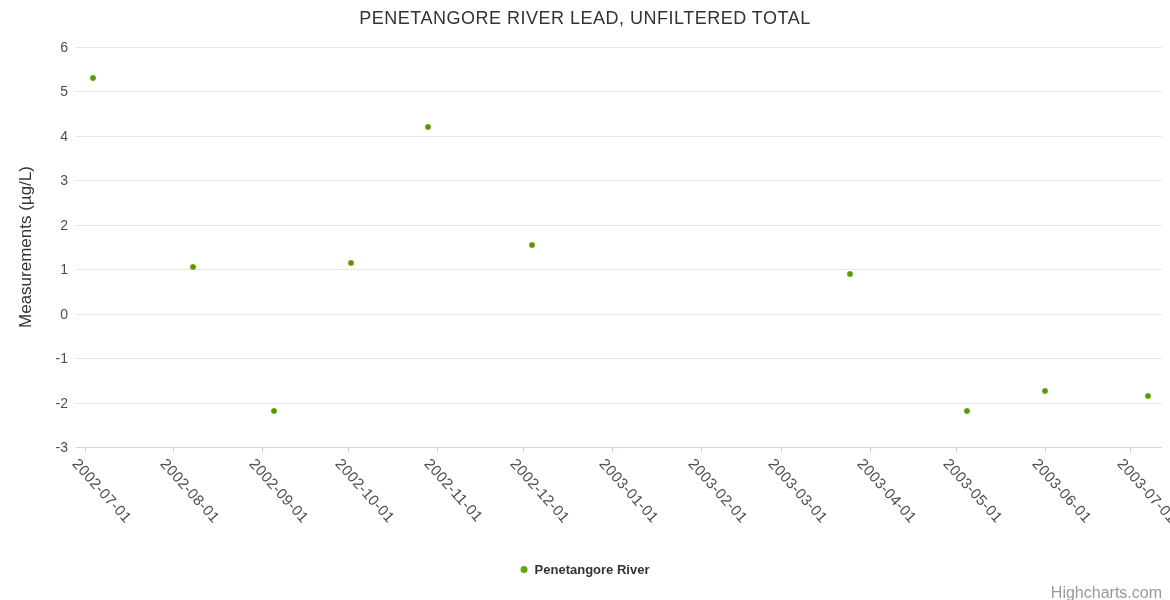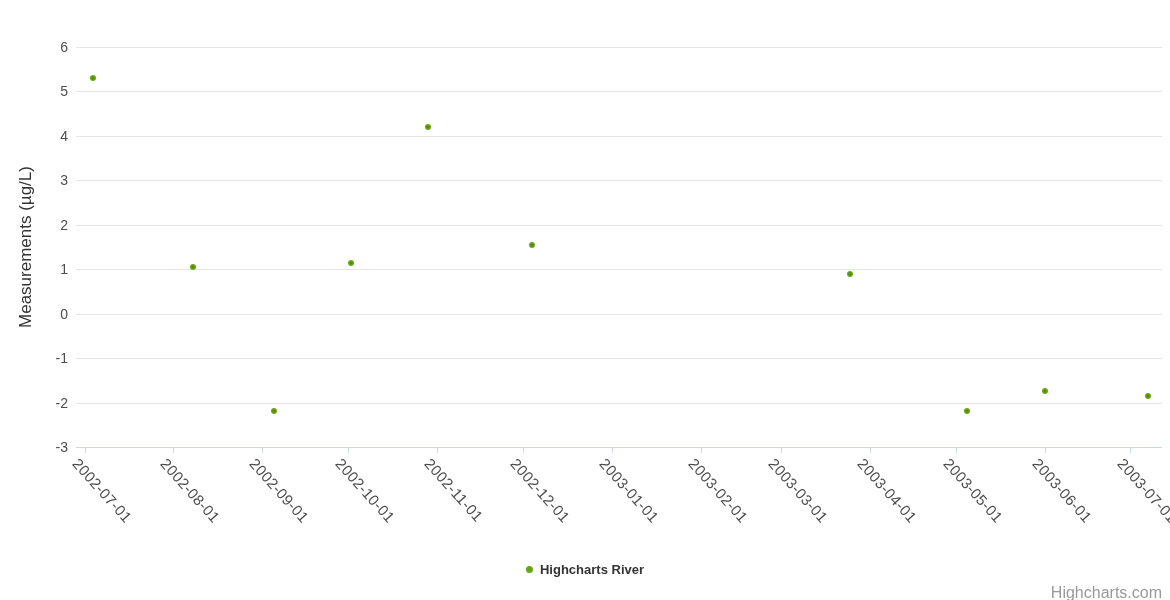--- a/index.html
+++ b/index.html
@@ -49,20 +49,21 @@
   .legend-label { font-size: 13px; font-weight: bold; color: #333333; }
   .credits {
     position: absolute; right: 8px; top: 584px;
     font-size: 16px; color: #999999; cursor: pointer;
   }
 </style>
 </head>
 <body>
 
 <div class="chart">
+  <div class="chart-title">PENETANGORE RIVER LEAD, UNFILTERED TOTAL</div>
   <div class="y-axis-title">Measurements (µg/L)</div>
   <div id="plot">
       <div class="gridline" style="left: 76px; top: 47px; width: 1086px;"></div>
       <div class="y-label" style="left: 26px; top: 39px;">6</div>
       <div class="gridline" style="left: 76px; top: 91.4444px; width: 1086px;"></div>
       <div class="y-label" style="left: 26px; top: 83.4444px;">5</div>
       <div class="gridline" style="left: 76px; top: 135.889px; width: 1086px;"></div>
       <div class="y-label" style="left: 26px; top: 127.889px;">4</div>
       <div class="gridline" style="left: 76px; top: 180.333px; width: 1086px;"></div>
       <div class="y-label" style="left: 26px; top: 172.333px;">3</div>
@@ -110,16 +111,16 @@
       <div class="point" style="left: 348.082px; top: 259.556px;"></div>
       <div class="point" style="left: 425.449px; top: 124px;"></div>
       <div class="point" style="left: 528.604px; top: 241.778px;"></div>
       <div class="point" style="left: 846.668px; top: 270.667px;"></div>
       <div class="point" style="left: 964.15px; top: 408.444px;"></div>
       <div class="point" style="left: 1041.52px; top: 388.444px;"></div>
       <div class="point" style="left: 1144.67px; top: 392.889px;"></div>
     </div>
   <div class="legend">
     <span class="legend-marker"></span>
-    <span class="legend-label">Highcharts River</span>
+    <span class="legend-label">Penetangore River</span>
   </div>
   <div class="credits">Highcharts.com</div>
 </div>
 
 </body></html>

